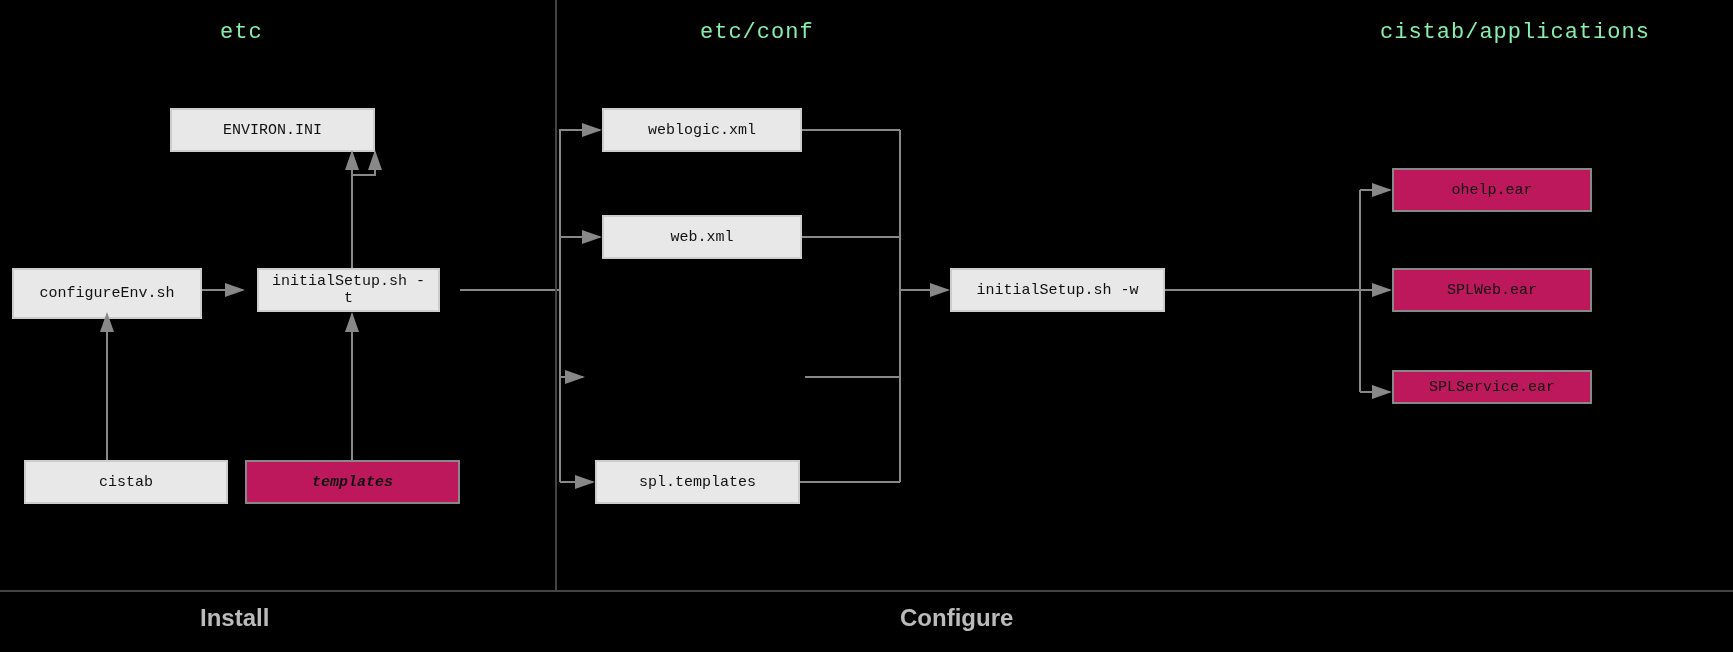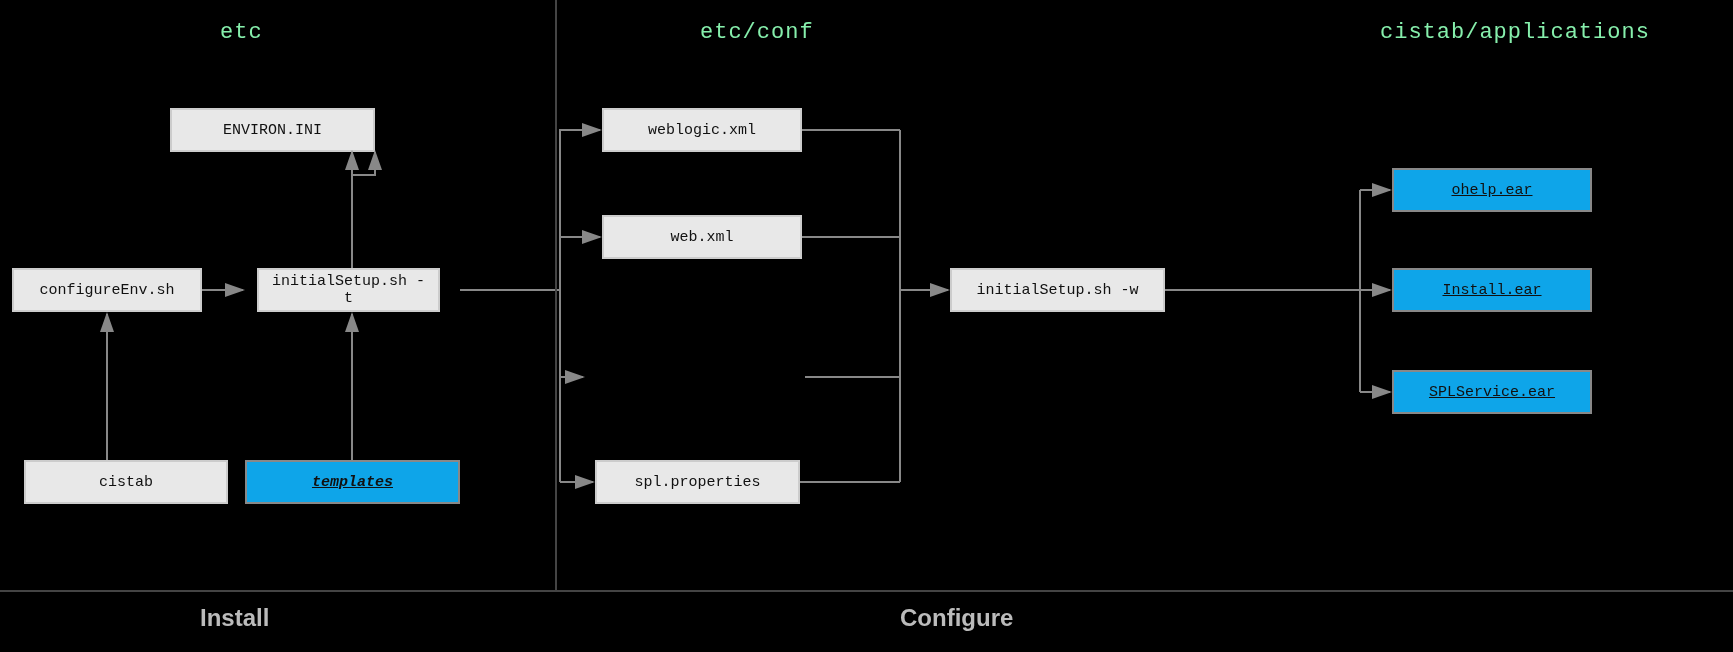--- a/index.html
+++ b/index.html
@@ -53,24 +53,23 @@
       font-family: 'Courier New', Courier, monospace;
       font-size: 15px;
       display: flex;
       align-items: center;
       justify-content: center;
       text-align: center;
       padding: 6px 10px;
     }
 
     .box-dark {
-      background: #0ea5e9;
+      background: #be185d;
       color: #111;
       border-color: #888;
-      text-decoration: underline;
     }
 
     .box-italic {
       font-style: italic;
       font-weight: bold;
     }
 
     
     .arrows-svg {
       position: absolute;
@@ -97,21 +96,21 @@
 <div class="diagram-container">
 
   <span class="section-label" style="left: 220px;">etc</span>
   <span class="section-label" style="left: 700px;">etc/conf</span>
   <span class="section-label" style="left: 1380px;">cistab/applications</span>
 
   <div class="box" style="left: 170px; top: 108px; width: 205px; height: 44px;">
     <span>ENVIRON.INI</span>
   </div>
 
-  <div class="box" style="left: 12px; top: 268px; width: 190px; height: 44px; justify-content: center;">
+  <div class="box" style="left: 12px; top: 268px; width: 190px; height: 51px; justify-content: center;">
     <span>configureEnv.sh</span>
   </div>
 
   <div class="box" style="left: 245px; top: 268px; width: 183px; height: 44px; margin-left: 12px;">
     <span>initialSetup.sh -t</span>
   </div>
 
   <div class="box" style="left: 24px; top: 460px; width: 204px; height: 44px;">
     <span>cistab</span>
   </div>
@@ -123,36 +122,36 @@
   <div class="box" style="left: 602px; top: 108px; width: 200px; height: 44px;">
     <span>weblogic.xml</span>
   </div>
 
   <div class="box" style="left: 602px; top: 215px; width: 200px; height: 44px;">
     <span>web.xml</span>
   </div>
 
 
   <div class="box" style="left: 595px; top: 460px; width: 205px; height: 44px;">
-    <span>spl.properties</span>
+    <span>spl.templates</span>
   </div>
 
   <div class="box" style="left: 950px; top: 268px; width: 215px; height: 44px;">
     <span>initialSetup.sh -w</span>
   </div>
 
   <div class="box box-dark" style="left: 1392px; top: 168px; width: 200px; height: 44px;">
     <span>ohelp.ear</span>
   </div>
 
   <div class="box box-dark" style="left: 1392px; top: 268px; width: 200px; height: 44px;">
-    <span>Install.ear</span>
-  </div>
-
-  <div class="box box-dark" style="left: 1392px; top: 370px; width: 200px; height: 44px;">
+    <span>SPLWeb.ear</span>
+  </div>
+
+  <div class="box box-dark" style="left: 1392px; top: 370px; width: 200px; height: 34px;">
     <span>SPLService.ear</span>
   </div>
 
   <svg class="arrows-svg">
     <defs>
       <marker id="arrowhead" markerWidth="10" markerHeight="7" refX="9" refY="3.5" orient="auto">
         <polygon points="0 0, 10 3.5, 0 7" fill="#888"></polygon>
       </marker>
       <marker id="arrowhead-up" markerWidth="10" markerHeight="7" refX="9" refY="3.5" orient="auto">
         <polygon points="0 0, 10 3.5, 0 7" fill="#888"></polygon>

